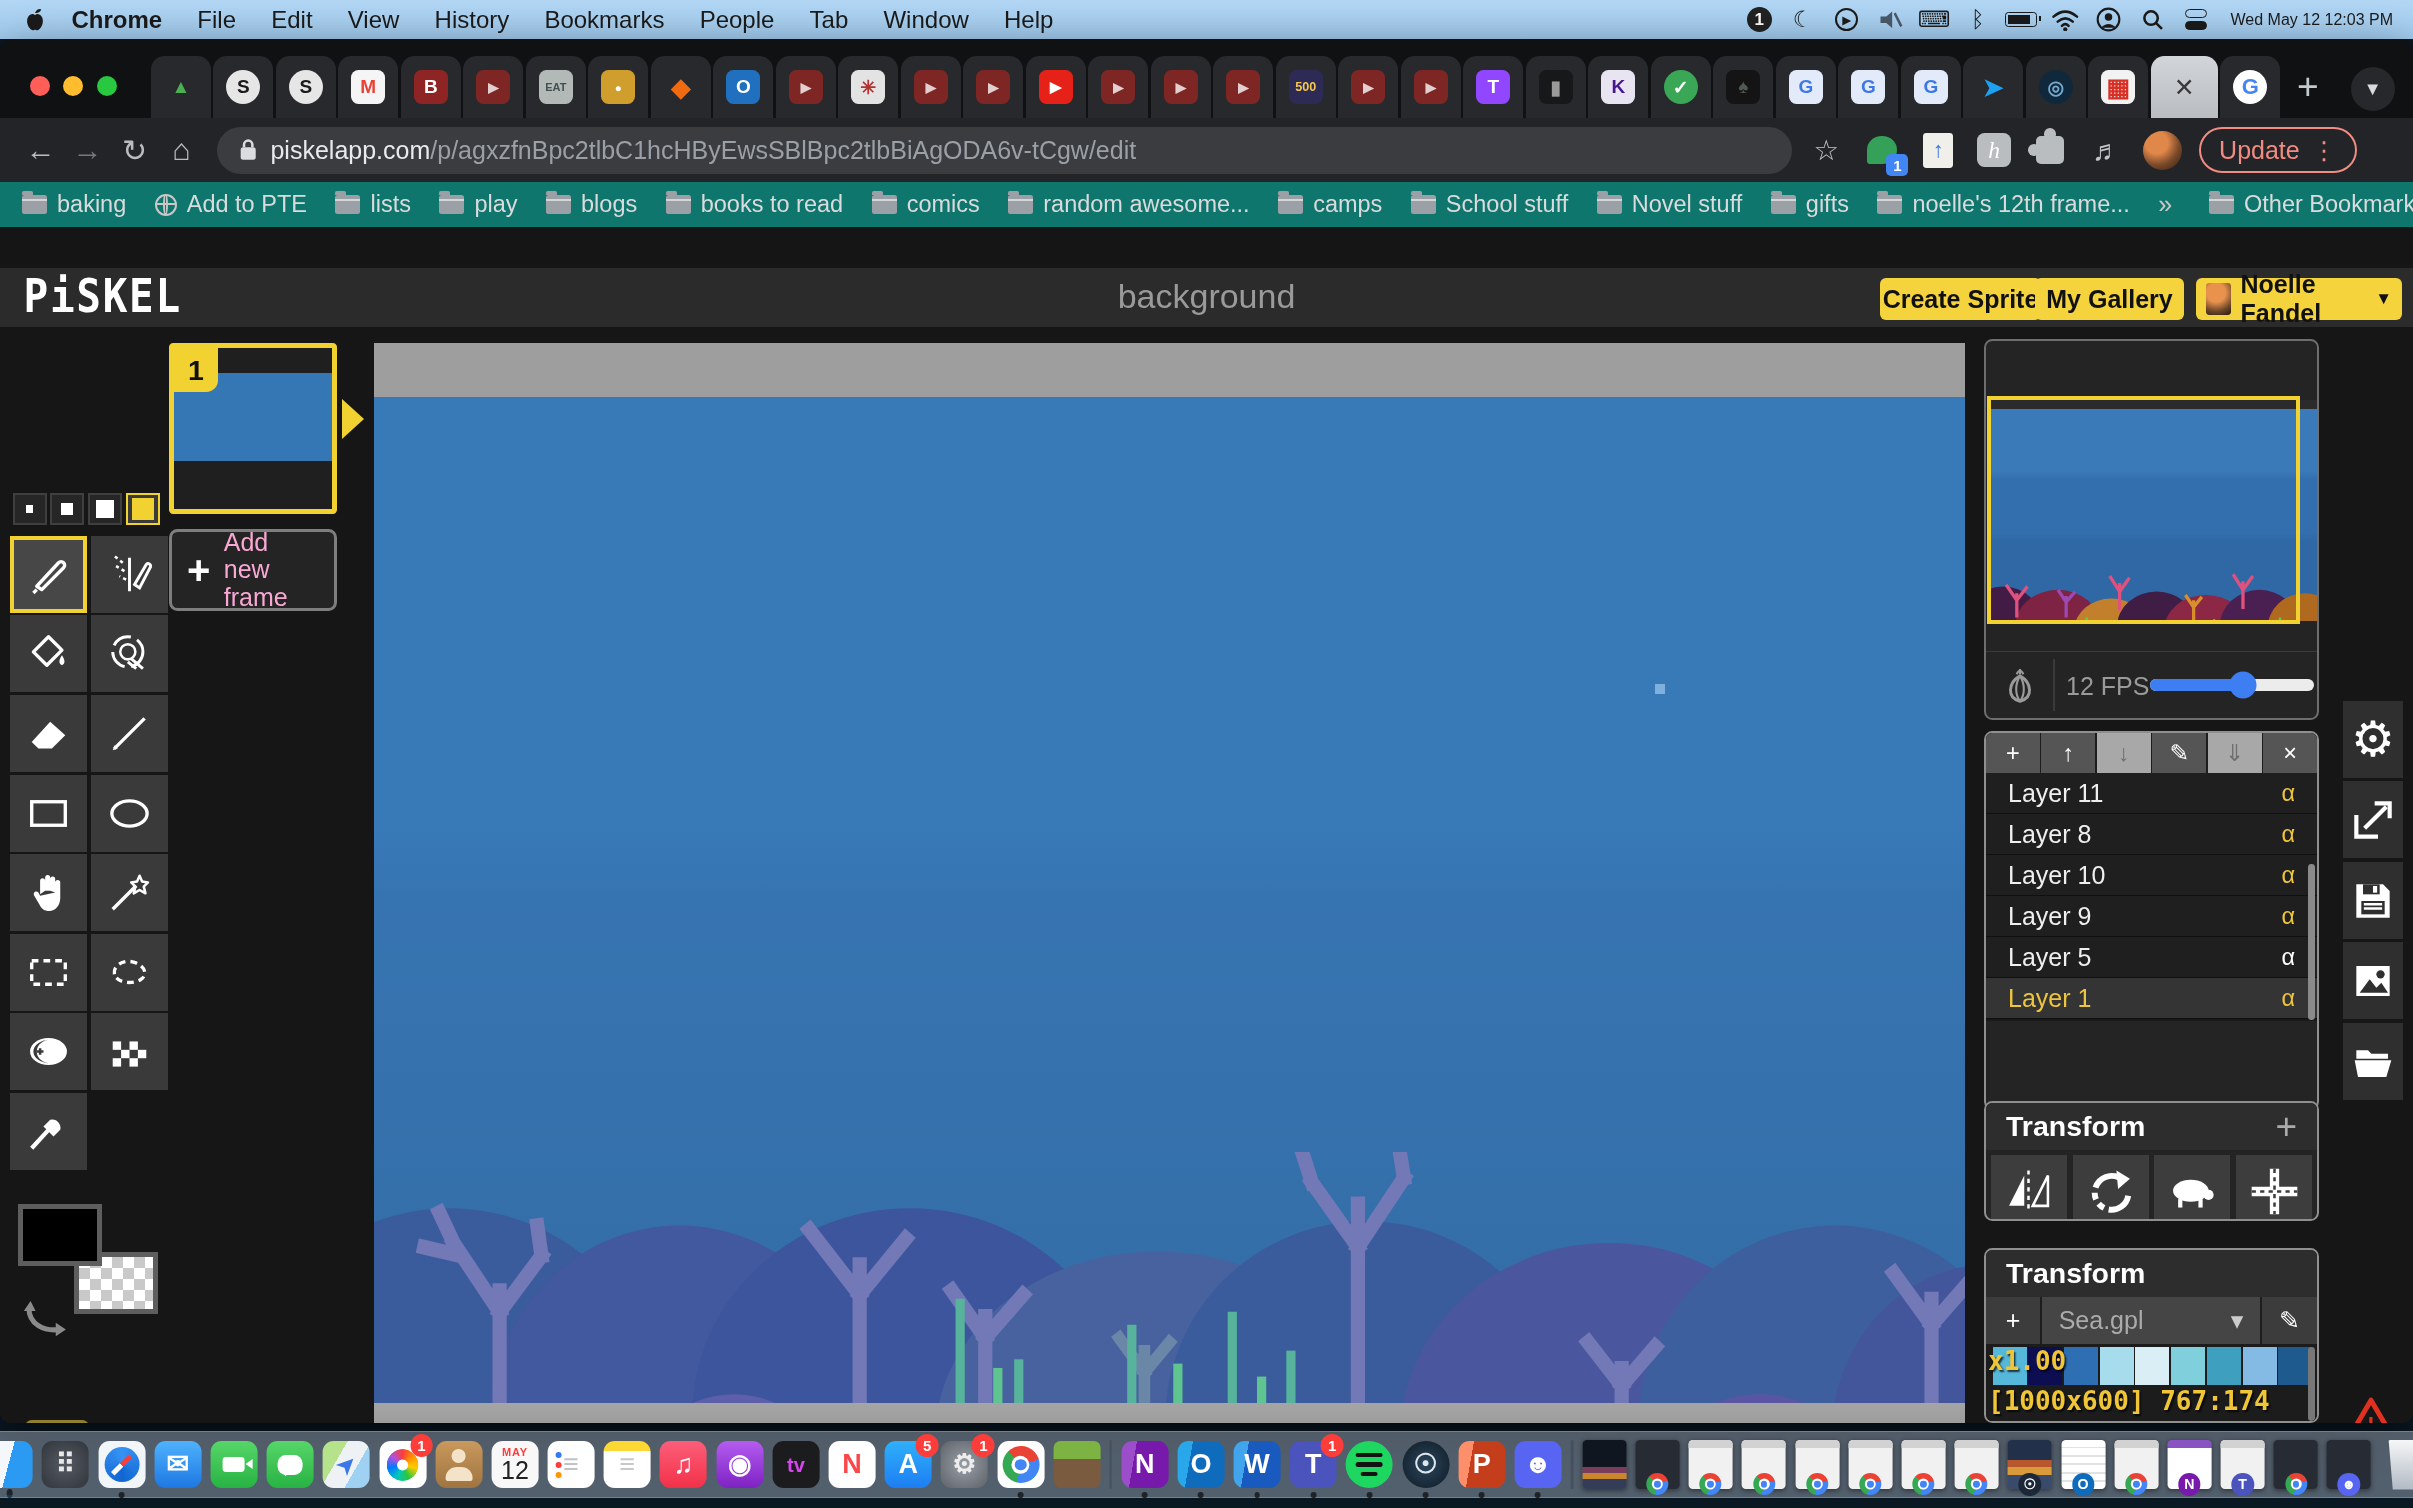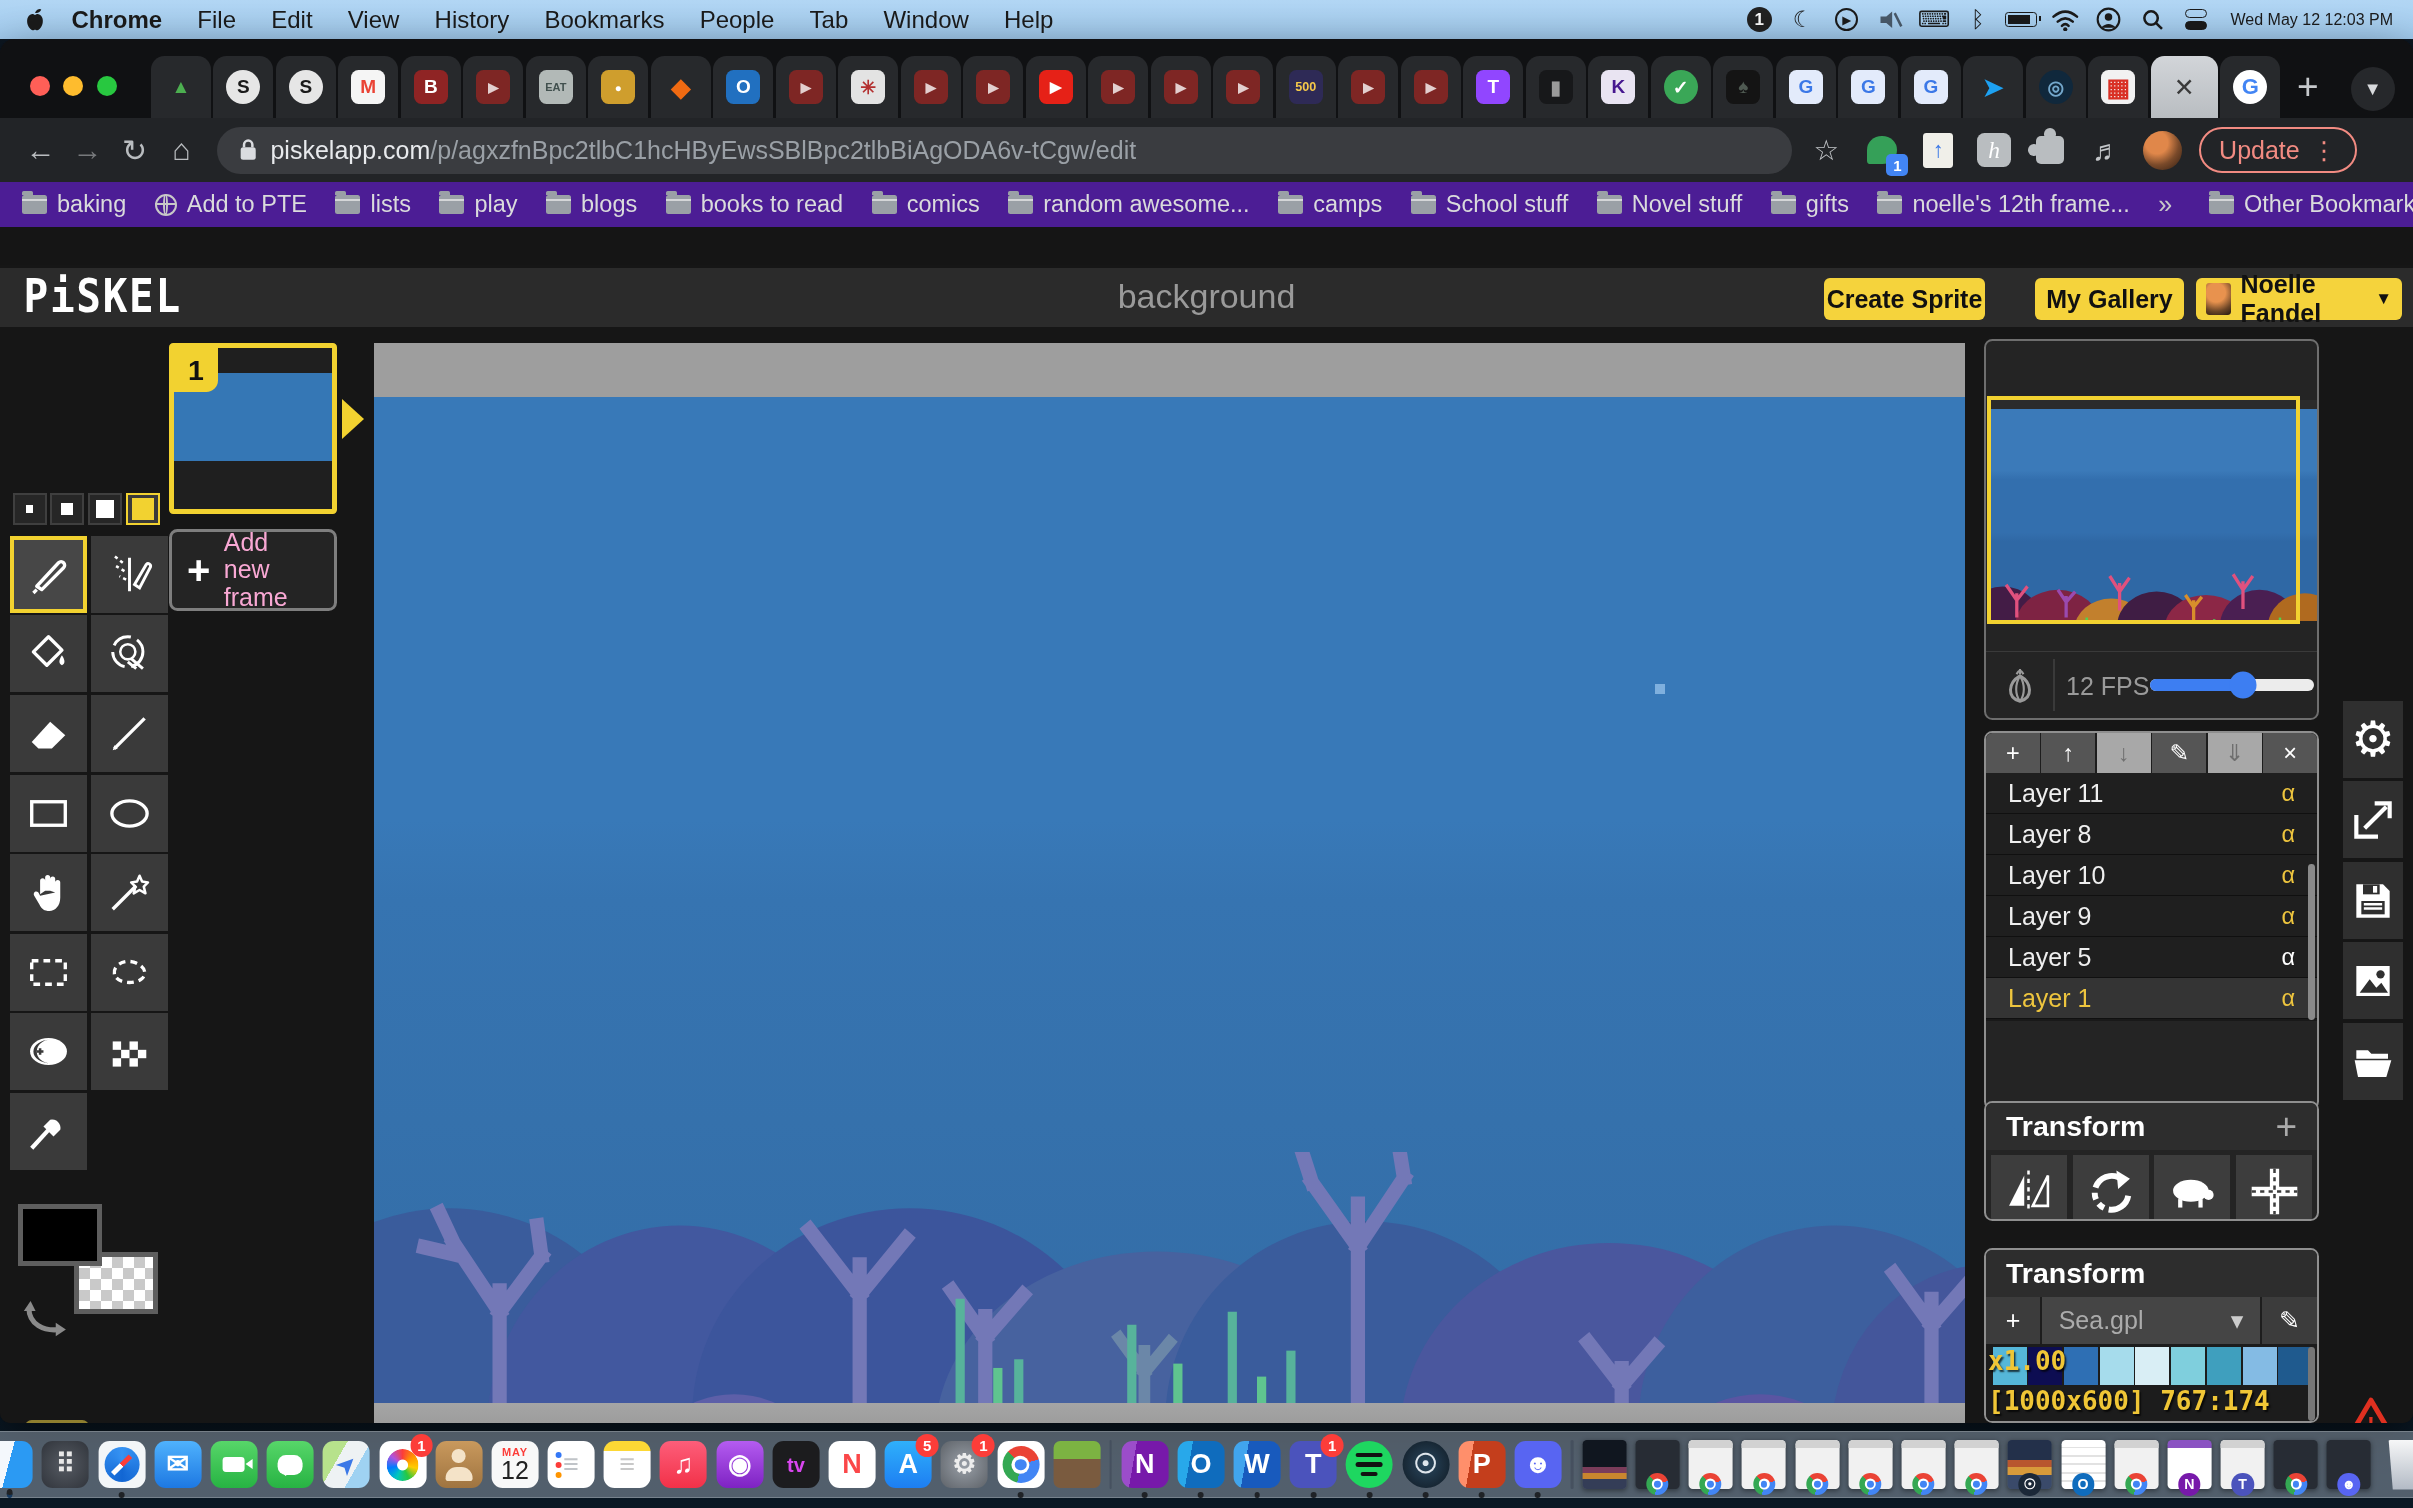--- a/index.html
+++ b/index.html
@@ -49,21 +49,21 @@
   .ext-bubble { width:30px; height:28.5px; background:#35a058; border-radius:50% 50% 50% 12%; position:relative; }
   .ext-badge { position:absolute; right:-6.7px; bottom:-6.7px; min-width:22px; height:22px; background:#4285f4; color:#fff; border-radius:5px; font-size:15px; font-weight:bold; display:flex; align-items:center; justify-content:center; padding:0 3.4px; }
   .ext-book { width:30px; height:35px; background:#f0efe9; border-radius:3.4px; color:#3b78e7; font-size:22px; font-weight:bold; display:flex; align-items:center; justify-content:center; }
   .ext-h { width:34px; height:34px; background:#b9bdc0; border-radius:7.5px; color:#fff; font-size:23.5px; font-style:italic; font-family:"Liberation Serif",serif; display:flex; align-items:center; justify-content:center; }
   .puzzle { width:28.5px; height:28.5px; background:#b9bdc0; border-radius:5px; position:relative; }
   .puzzle::before { content:""; position:absolute; top:-7.5px; left:8.4px; width:11.7px; height:11.7px; border-radius:50%; background:#b9bdc0; }
   .puzzle::after { content:""; position:absolute; left:-7.5px; top:8.4px; width:11.7px; height:11.7px; border-radius:50%; background:#b9bdc0; }
   .avatar { width:39px; height:39px; border-radius:50%; background:radial-gradient(circle at 35% 30%,#e0874a 0 30%,#7a4a2a 60%,#2e1c12); }
   .update-btn { display:flex; align-items:center; gap:11.7px; border:2.5px solid #f28b82; color:#f28b82; border-radius:837px; padding:6.7px 18.4px; font-size:25px; }
 
-  .bookmarks { height:45px; background:#4c1d95; display:flex; align-items:center; padding:0 22px; color:#dadbdc; font-size:23.5px; }
+  .bookmarks { height:45px; background:#0f766e; display:flex; align-items:center; padding:0 22px; color:#dadbdc; font-size:23.5px; }
   .bm { display:flex; align-items:center; gap:10px; margin-right:28.5px; white-space:nowrap; }
   .fold { width:25px; height:18.4px; background:#9aa0a6; border-radius:2.5px; position:relative; display:inline-block; }
   .fold::before { content:""; position:absolute; top:-4.2px; left:0; width:11px; height:4.2px; background:#9aa0a6; border-radius:1.7px 1.7px 0 0; }
   .fold::after { content:""; position:absolute; top:3.4px; left:0; right:0; height:2.5px; background:#d4d6d8; }
   .globe { width:22px; height:22px; border:2.1px solid #c8c8c8; border-radius:50%; position:relative; display:inline-block; }
   .globe::before { content:""; position:absolute; inset:-1.7px 6.7px; border:2.1px solid #c8c8c8; border-radius:50%; }
   .globe::after { content:""; position:absolute; top:7.5px; left:-1.7px; right:-1.7px; height:2.1px; background:#c8c8c8; }
   .bm-spacer { flex:1; }
   .bm-chev { color:#c8c8c8; margin-right:18.4px; font-size:25px; }
   .bm-div { width:1.7px; height:28.5px; background:#4a4c4e; margin-right:18.4px; }
@@ -503,21 +503,21 @@
     <span class="bm" style="margin-right:0">
         <i class="fold"></i>
         <span>Other Bookmarks</span>
       </span>
   </div>
 
   <div class="piskel">
     <div class="pk-header"></div>
     <div class="pk-logo">PiSKEL</div>
     <div class="pk-title">background</div>
-    <div class="pk-btn" style="left:1824px;width:161px;">
+    <div class="pk-btn" style="left:1880px;width:161px;">
         <span>Create Sprite</span>
       </div>
     <div class="pk-btn" style="left:2035px;width:149px;">
         <span>My Gallery</span>
       </div>
     <div class="pk-btn" style="left:2196px;width:206px;padding:0 10px;">
       <span class="pk-user-av"></span>
       <span>Noelle Fandel</span>
       <span style="font-size:17px">▼</span>
     </div>

